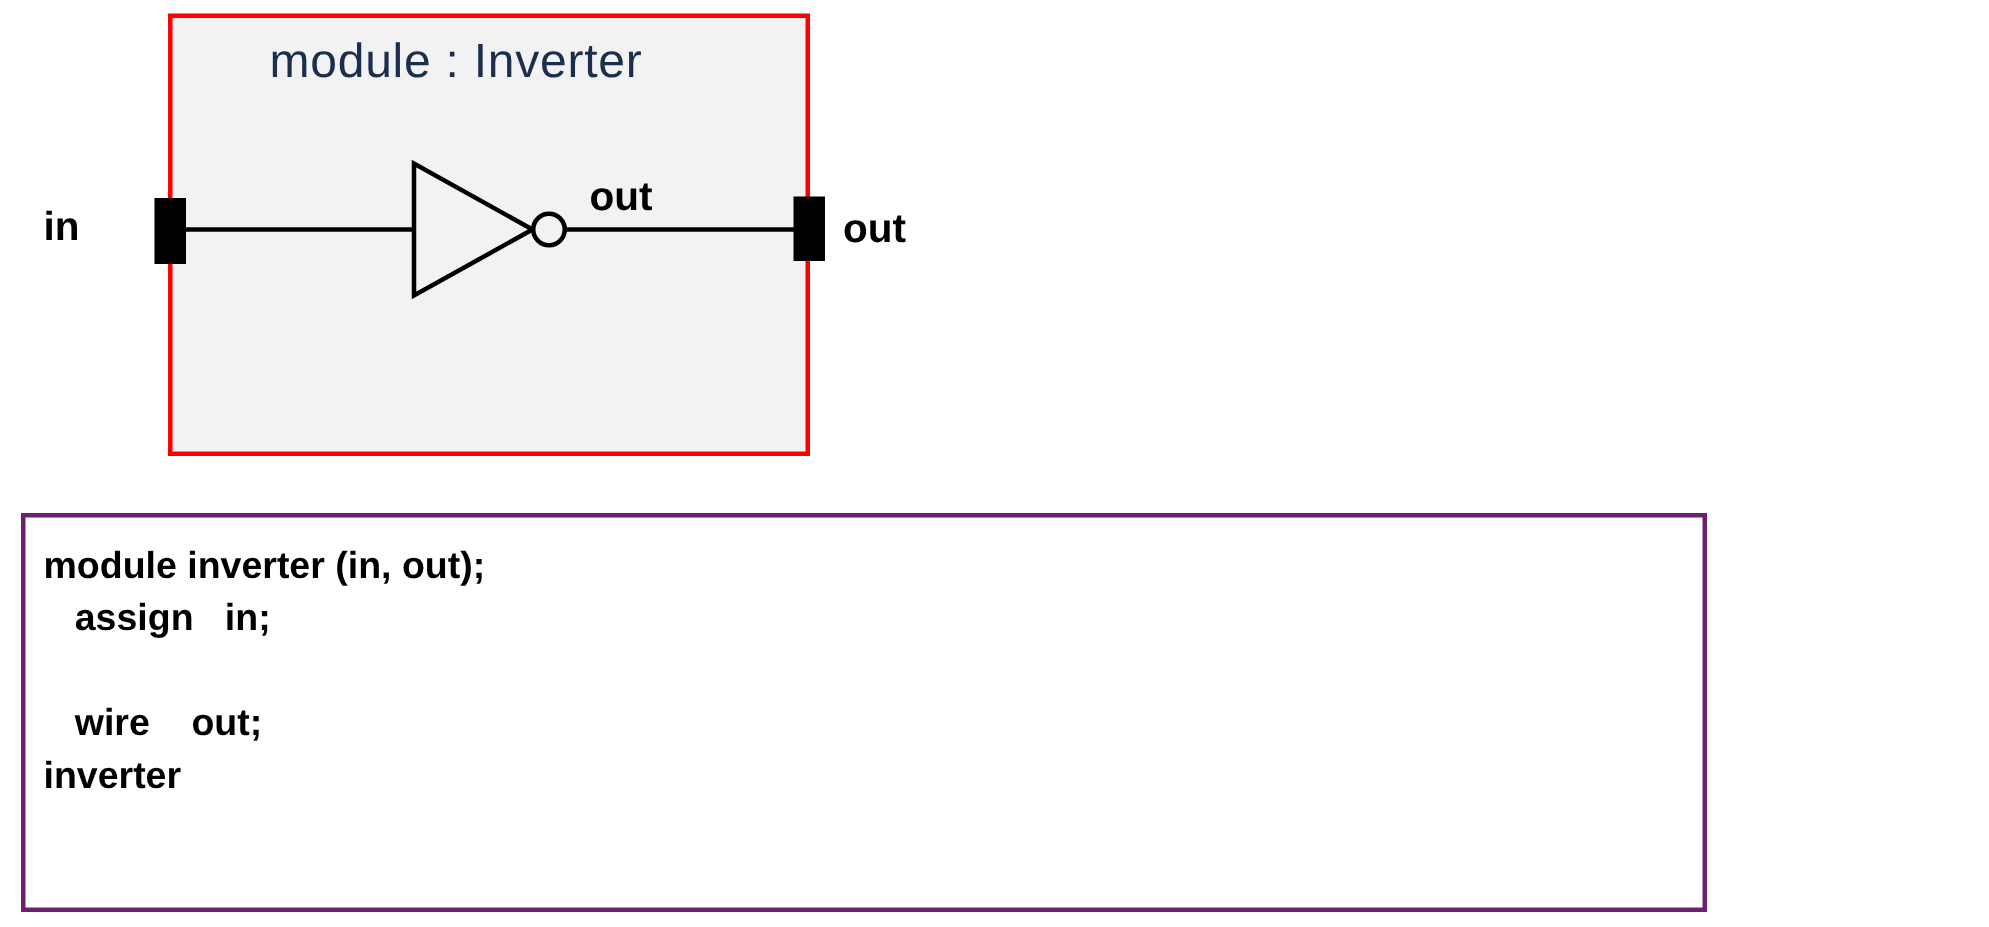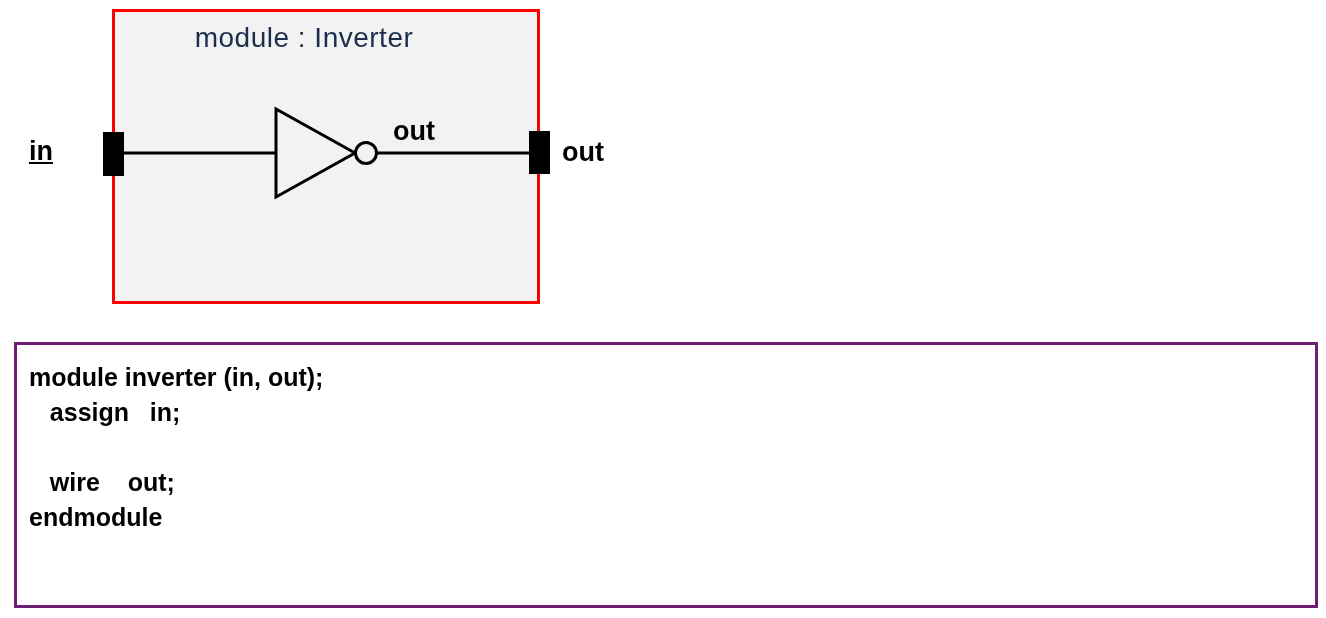--- a/index.html
+++ b/index.html
@@ -26,21 +26,21 @@
     box-sizing: border-box;
     border: 3px solid var(--red, #fe0000);
     background: #f2f2f2;
   }
   .module-title {
     position: absolute;
     left: 112px;
     top: 22px;
     width: 384px;
     text-align: center;
-    font-size: 28px;
+    font-size: 32px;
     font-weight: normal;
     letter-spacing: 0.5px;
     color: #1b2f4d;
     white-space: pre;
   }
 
   .gate-svg {
     position: absolute;
     left: 0;
     top: 0;
@@ -48,30 +48,30 @@
     height: 330px;
   }
 
   .port-label {
     position: absolute;
     font-size: 27px;
     font-weight: bold;
     color: #000000;
     white-space: pre;
   }
-  .label-in    { left: 29px;  top: 136px; text-decoration: underline; }
+  .label-in    { left: 29px;  top: 136px; }
   .label-wire  { left: 393px; top: 116px; }
   .label-out   { left: 562px; top: 137px; }
 
   
   .code-box {
     position: absolute;
     left: 14px;
     top: 342px;
-    width: 1304px;
+    width: 1124px;
     height: 266px;
     box-sizing: border-box;
     border: 3px solid #6d1f73;
     background: #ffffff;
     padding: 15px 10px 0 12px;
   }
   .code-line {
     font-family: "Liberation Sans", sans-serif;
     font-size: 25px;
     font-weight: bold;
@@ -107,16 +107,16 @@
 
   <span class="port-label label-in">in</span>
   <span class="port-label label-wire">out</span>
   <span class="port-label label-out">out</span>
 
   <div class="code-box">
     <div class="code-line">module inverter (in, out);</div>
     <div class="code-line">   assign   in;</div>
     <div class="code-line"></div>
     <div class="code-line">   wire    out;</div>
-    <div class="code-line">endmodule</div>
+    <div class="code-line">inverter</div>
   </div>
 
 </div>
 
 </body></html>

